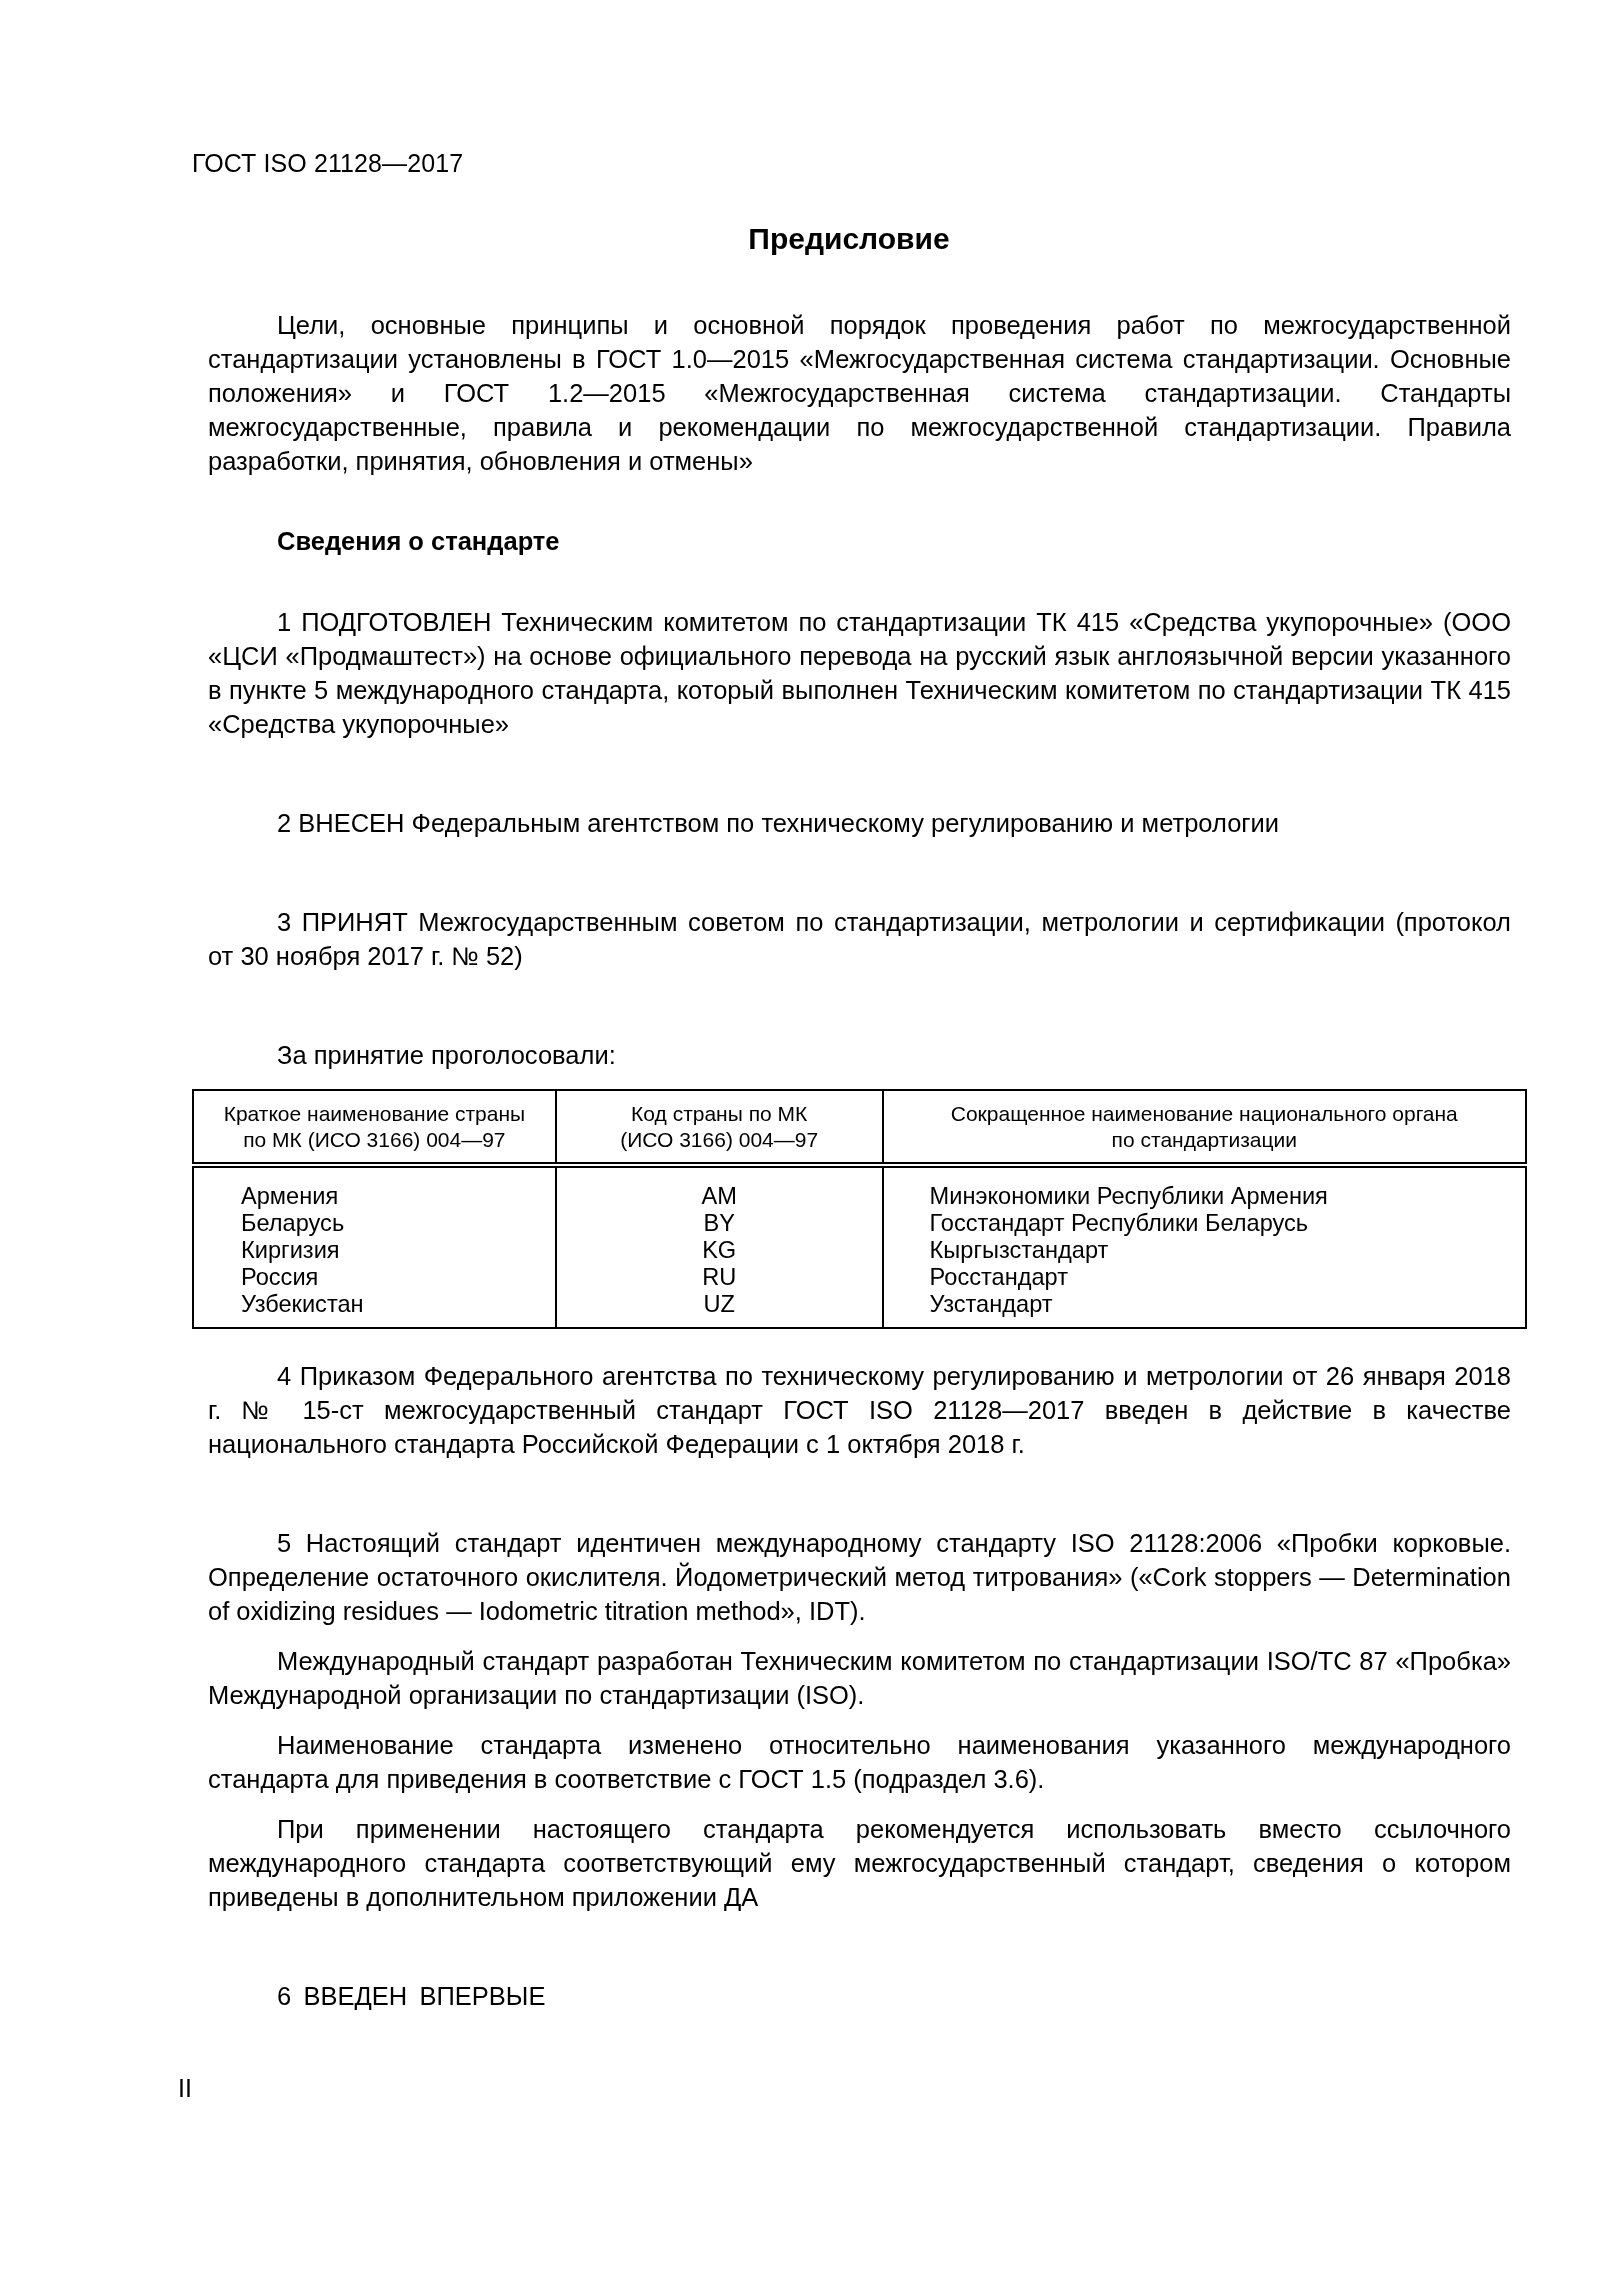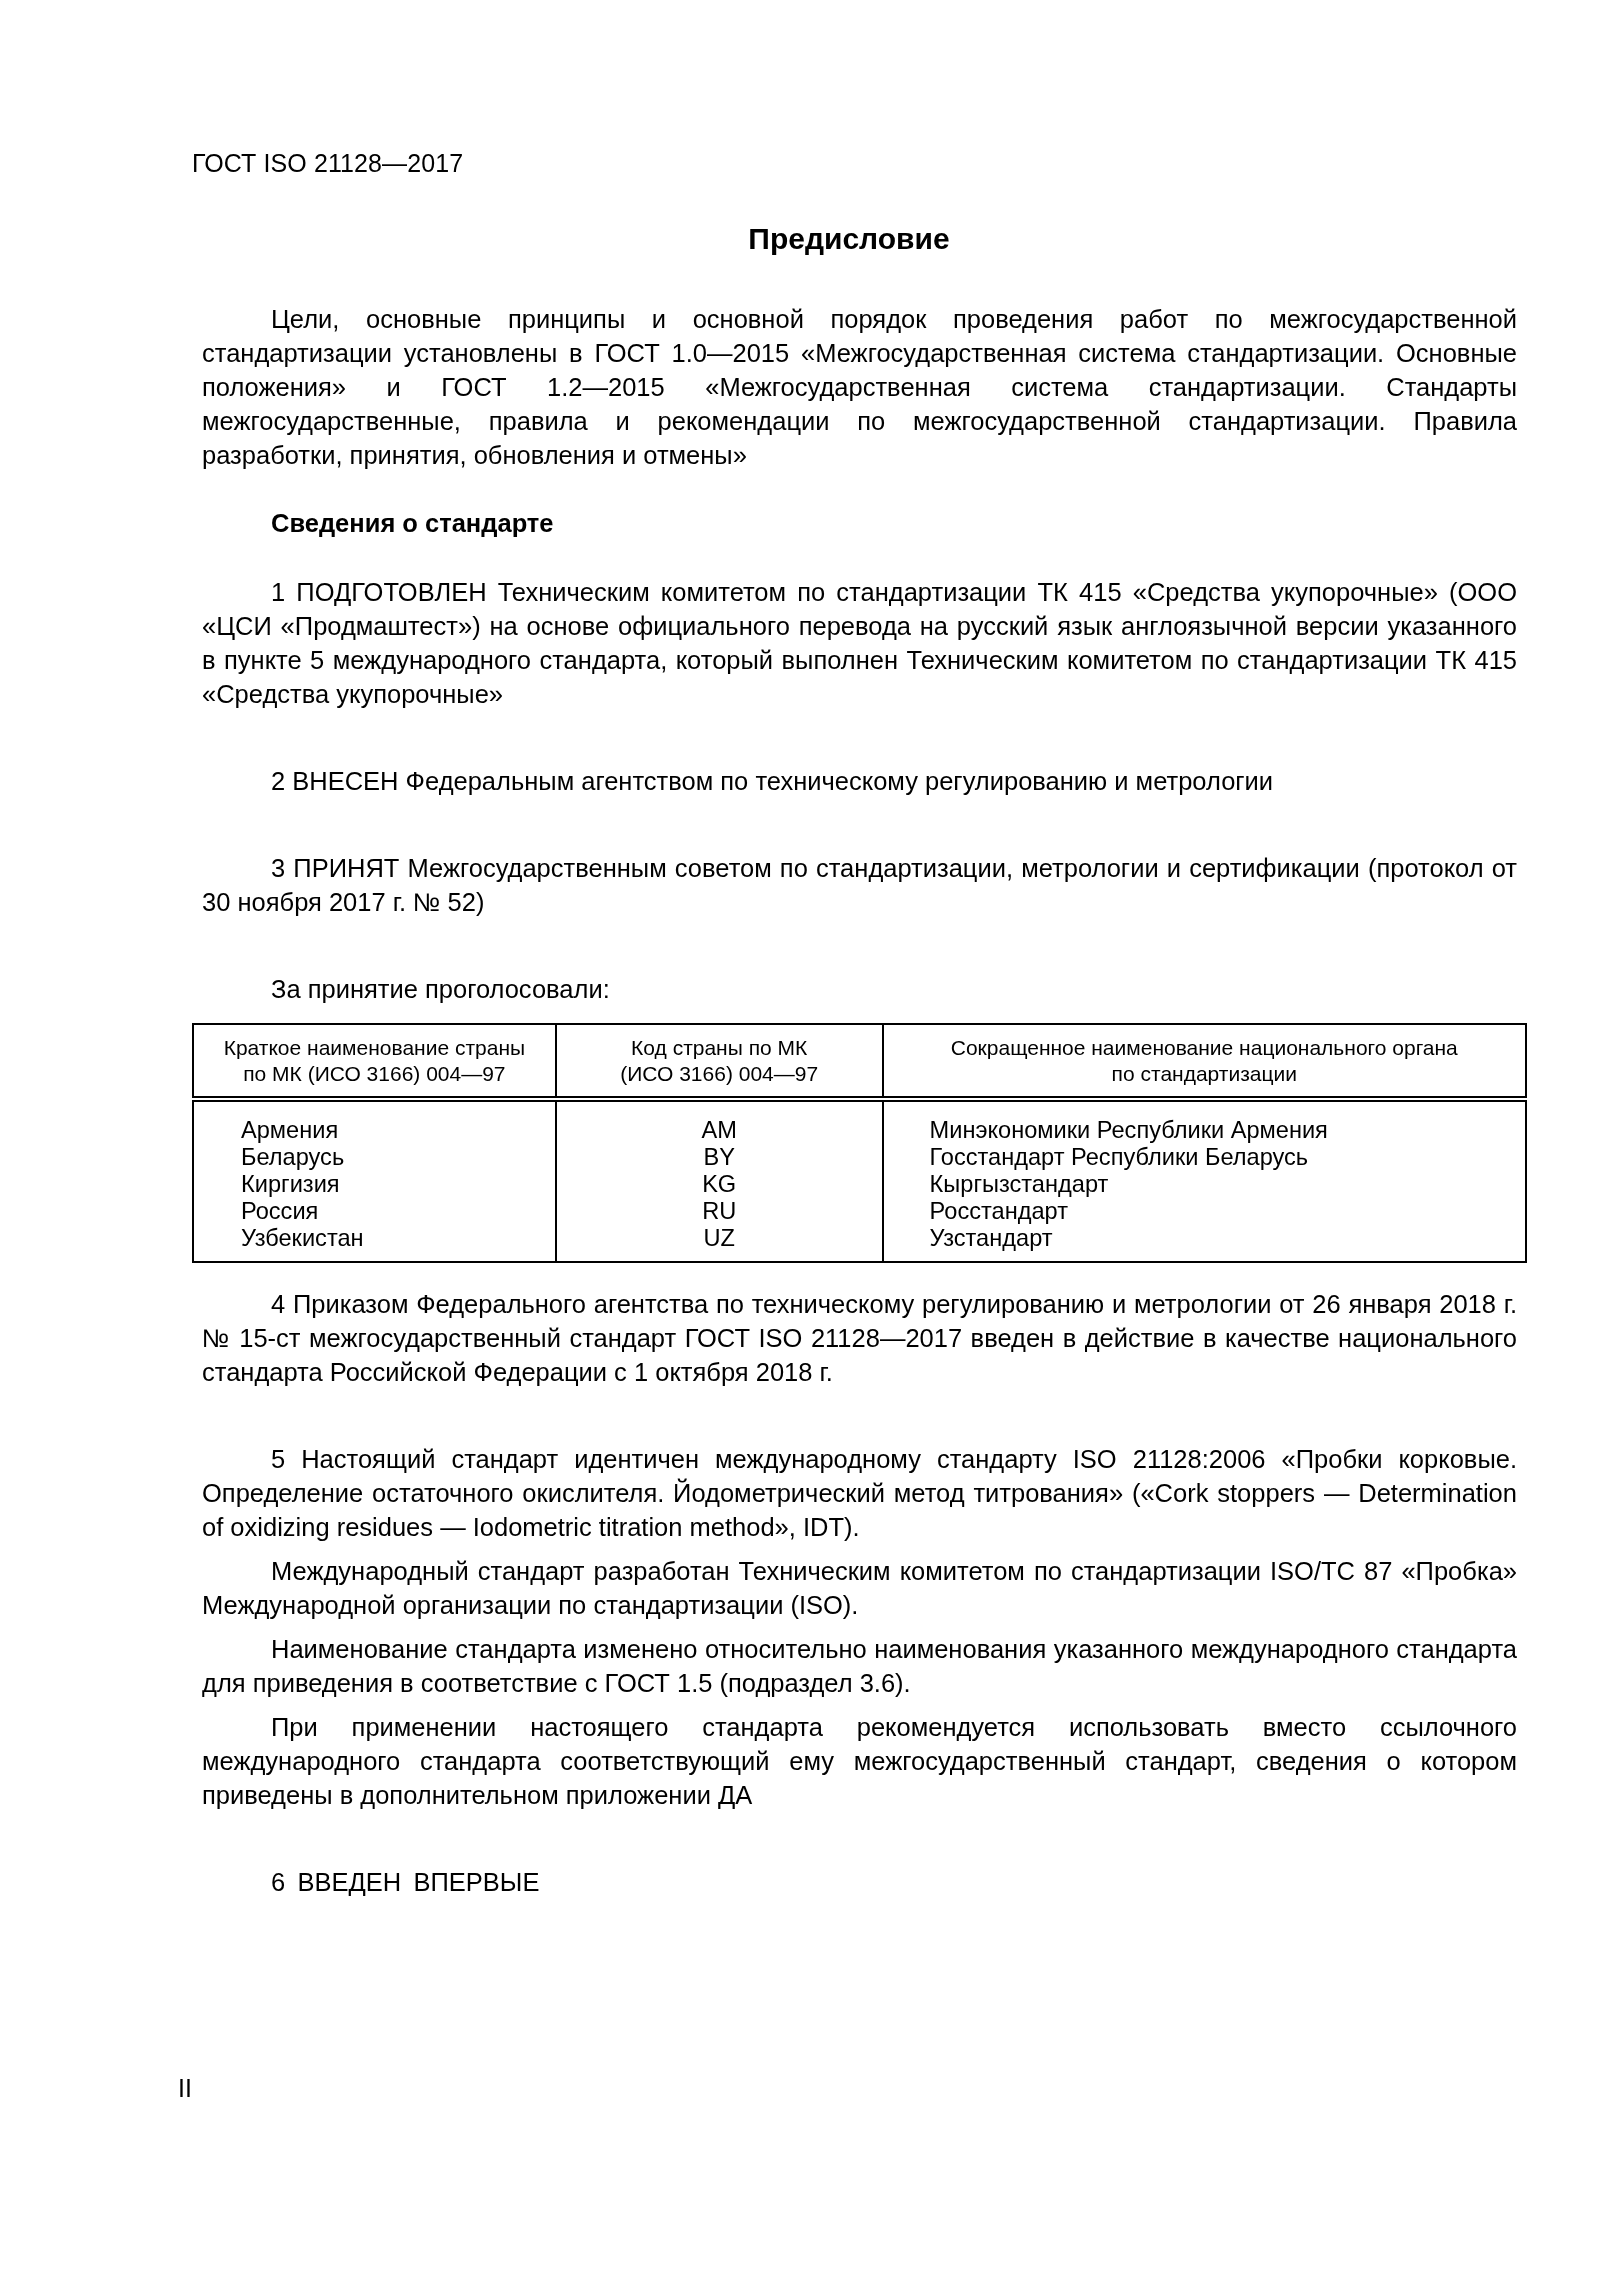--- a/index.html
+++ b/index.html
@@ -12,21 +12,21 @@
     font-size: 25px; font-weight: normal; letter-spacing: 0.1px;
   }
   .title {
     position: absolute; left: 0; right: 4px; top: 222px; text-align: center;
     font-size: 30px; font-weight: bold; padding-left: 79px;
   }
   .content {
     position: absolute; left: 192px; width: 1335px; top: 292px;
     font-size: 25.5px; line-height: 34px;
   }
-  .content p { margin: 10px; text-align: justify; text-indent: 69px; }
+  .content p { margin: 16px; text-align: justify; text-indent: 69px; }
   .gap-s { height: 14.4px; }
   .gap-m { height: 33px; }
   .subhead { font-weight: bold; text-indent: 69px; }
   table.votes {
     border-collapse: collapse; width: 1335px; margin-top: 17px;
     font-size: 21px; line-height: 26px;
   }
   table.votes th, table.votes td { border: 2px solid #000; vertical-align: top; }
   table.votes th {
     font-weight: normal; text-align: center; padding: 10.5px 3.9px 9.2px;

